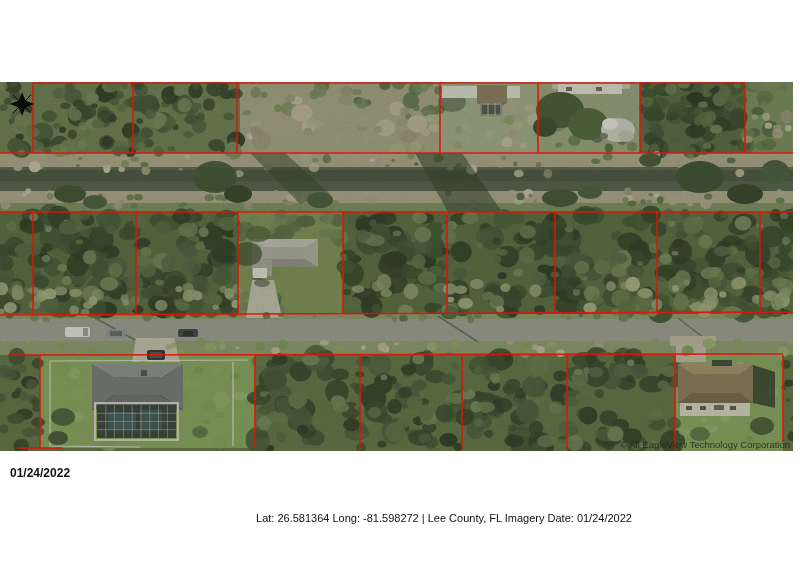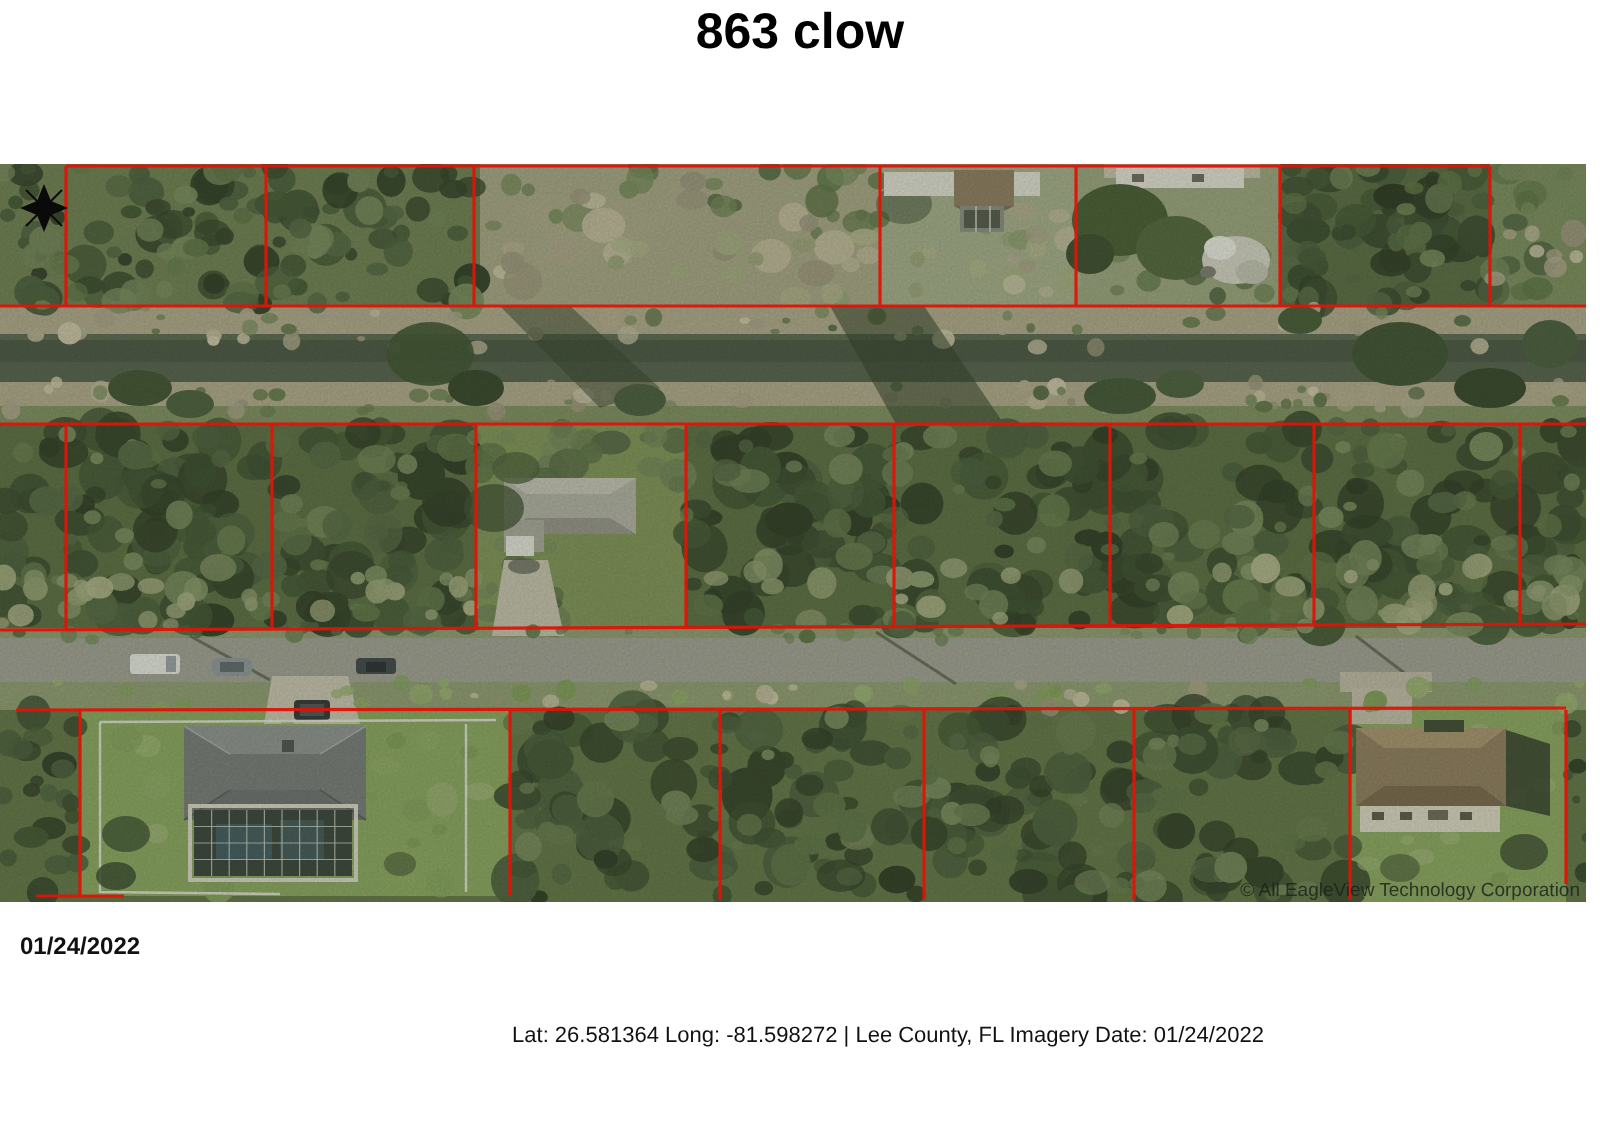--- a/index.html
+++ b/index.html
@@ -9,21 +9,20 @@
          font-size:25px;font-weight:bold;color:#000;letter-spacing:0px;}
   #aerial{position:absolute;left:0;top:82px;width:793px;height:369px;display:block;}
   #imagery-date{position:absolute;left:10px;top:466px;font-size:12px;font-weight:bold;color:#111;}
   #caption{position:absolute;left:0;top:512px;width:800px;text-align:center;font-size:11px;color:#111;margin-left:44px;}
 </style>
 </head>
 <body>
 
 <div id="page">
 
-  <div id="title">863 clow</div>
 
   <svg id="aerial" viewBox="0 0 793 369" xmlns="http://www.w3.org/2000/svg">
     <defs>
       <filter id="grain">
           <feTurbulence type="fractalNoise" baseFrequency="0.9" numOctaves="2"></feTurbulence>
         <feColorMatrix type="matrix" values="0 0 0 0 0  0 0 0 0 0  0 0 0 0 0  0.55 0.55 0.55 0 0"></feColorMatrix>
         </filter>
       <filter id="patch">
           <feTurbulence type="fractalNoise" baseFrequency="0.015" numOctaves="3"></feTurbulence>
         <feColorMatrix type="matrix" values="0 0 0 0 0.16  0 0 0 0 0.22  0 0 0 0 0.10  0.8 0.8 0.8 0 0"></feColorMatrix>

